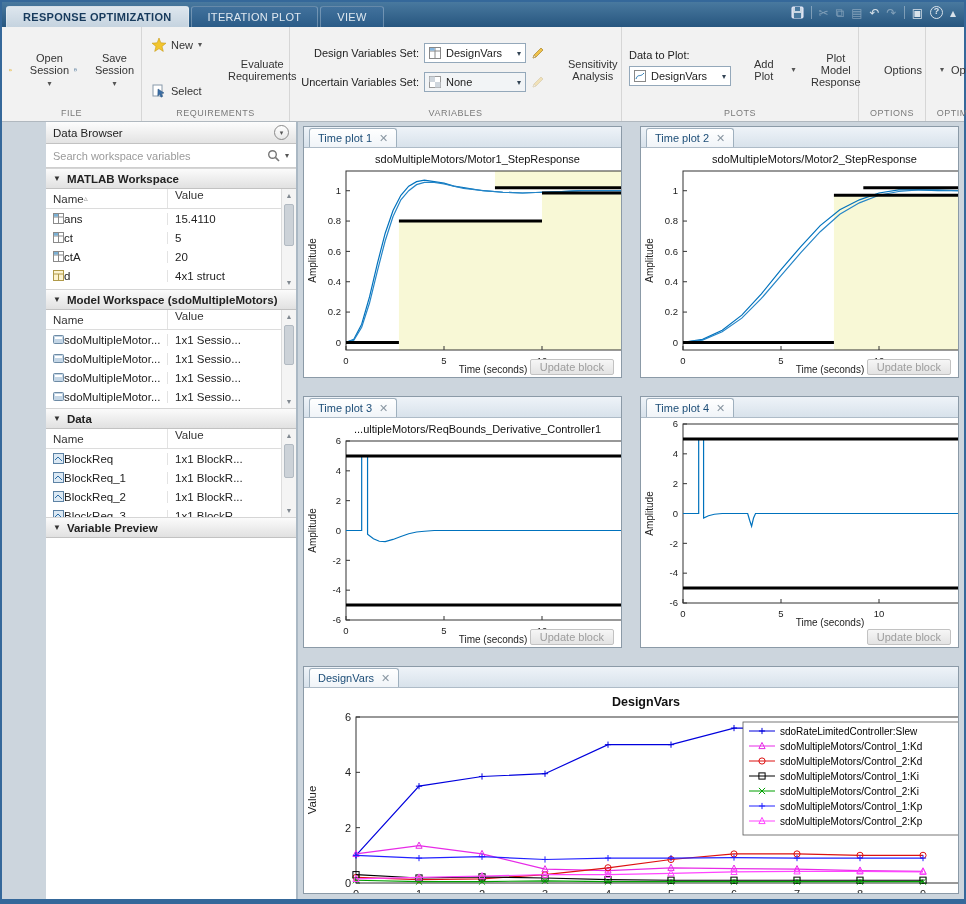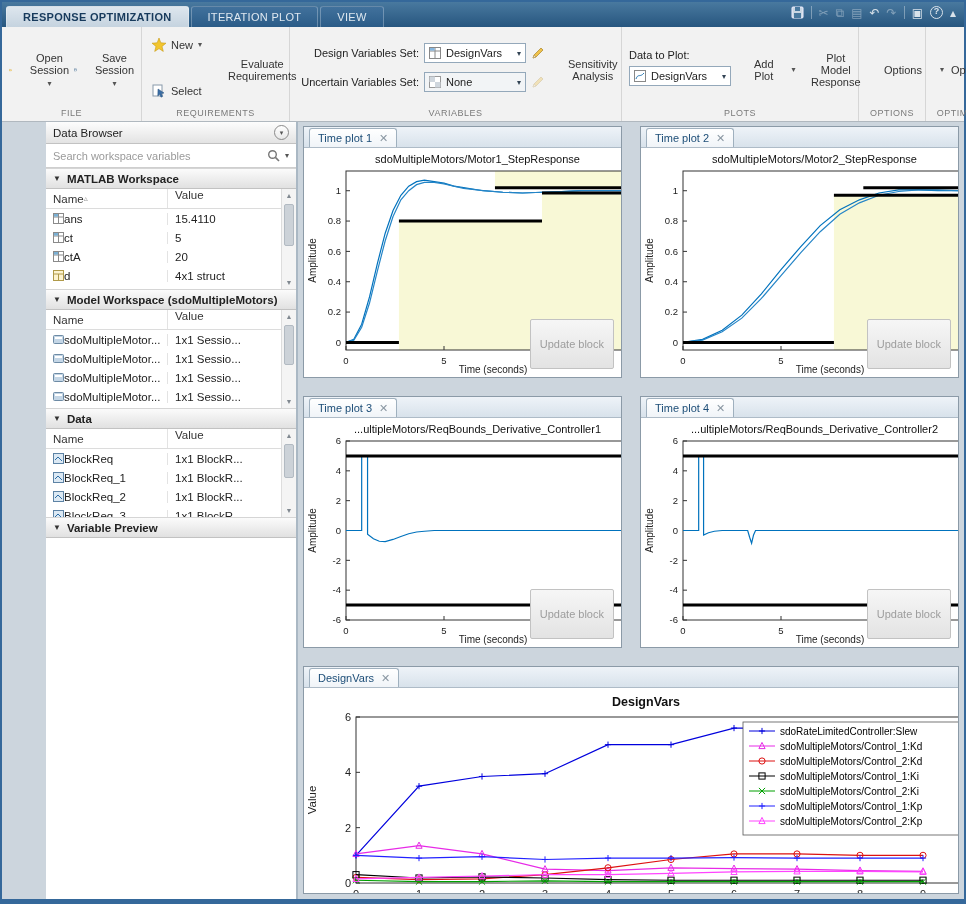--- a/index.html
+++ b/index.html
@@ -95,22 +95,22 @@
   .ptabs { height:21px; flex:0 0 auto; background:linear-gradient(#eef3f8,#d8e2eb);
            border-bottom:1px solid #aebbc7; display:flex; align-items:flex-end; padding-left:5px; }
   .ptab { height:19px; background:linear-gradient(#ffffff,#f0f4f8); border:1px solid #9fb0be; border-bottom:none;
           border-radius:3px 3px 0 0; display:flex; align-items:center; gap:7px; padding:0 8px;
           font-size:11px; color:#1c4d77; cursor:pointer; }
   .ptab .x { color:#8a97a2; font-size:11px; cursor:pointer; }
   .pbody { flex:1; position:relative; display:flex; flex-direction:column; min-height:0; }
   .ctitle { text-align:center; font-size:11px; color:#111; padding:5px 0 0 30px; flex:0 0 auto; }
   .ctitle.bold { font-weight:bold; font-size:12.5px; padding-top:7px; }
   .chart { flex:1; min-height:0; }
-  .updbtn { position:absolute; right:7px; bottom:8px; background:linear-gradient(#f6f6f6,#e3e3e3);
-            border:1px solid #c2c2c2; color:#9d9d9d; font-size:11px; padding:18px 9px; border-radius:2px; cursor:pointer; }
+  .updbtn { position:absolute; right:7px; bottom:2px; background:linear-gradient(#f6f6f6,#e3e3e3);
+            border:1px solid #c2c2c2; color:#9d9d9d; font-size:11px; padding:1px 9px; border-radius:2px; cursor:pointer; }
 </style>
 </head>
 <body>
 
 <div class="window">
 
   <div class="tabbar">
     <div class="apptab active">RESPONSE OPTIMIZATION</div>
     <div class="apptab">ITERATION PLOT</div>
     <div class="apptab">VIEW</div>
@@ -661,21 +661,20 @@
       </div>
 
       <div class="panel">
         <div class="ptabs">
           <div class="ptab">
             <span>Time plot 4</span>
               <span class="x">✕</span>
           </div>
         </div>
         <div class="pbody">
-          <div class="ctitle">...ultipleMotors/ReqBounds_Derivative_Controller2</div>
           <div class="chart">
               <svg width="346" height="212" viewBox="0 0 346 212">
                 <rect x="42" y="6" width="294" height="179" fill="none" stroke="#333" stroke-width="1"></rect>
                 <line x1="42" y1="185" x2="42" y2="181" stroke="#333"></line>
                 <text x="42" y="198.5" text-anchor="middle" font-size="9.5" fill="#222">0</text>
                 <line x1="140" y1="185" x2="140" y2="181" stroke="#333"></line>
                 <text x="140" y="198.5" text-anchor="middle" font-size="9.5" fill="#222">5</text>
                 <line x1="238" y1="185" x2="238" y2="181" stroke="#333"></line>
                 <text x="238" y="198.5" text-anchor="middle" font-size="9.5" fill="#222">10</text>
                 <line x1="42" y1="185" x2="46" y2="185" stroke="#333"></line>

